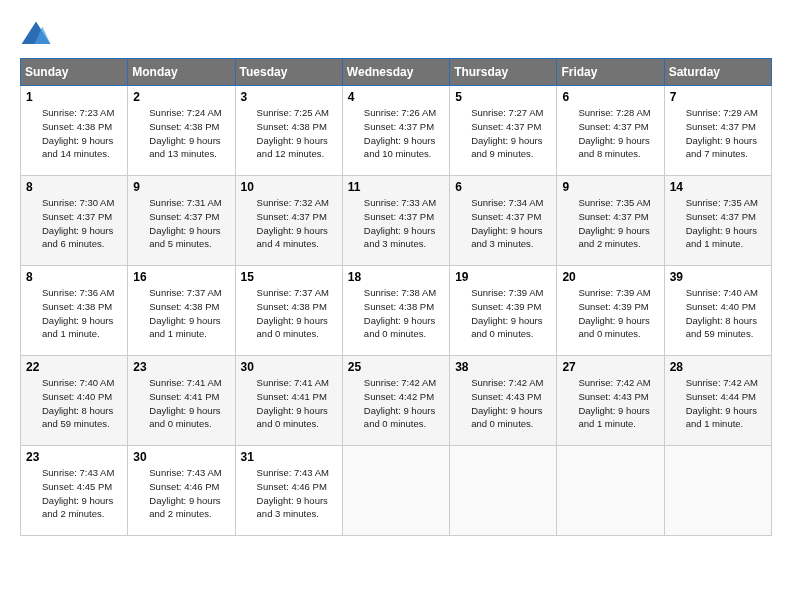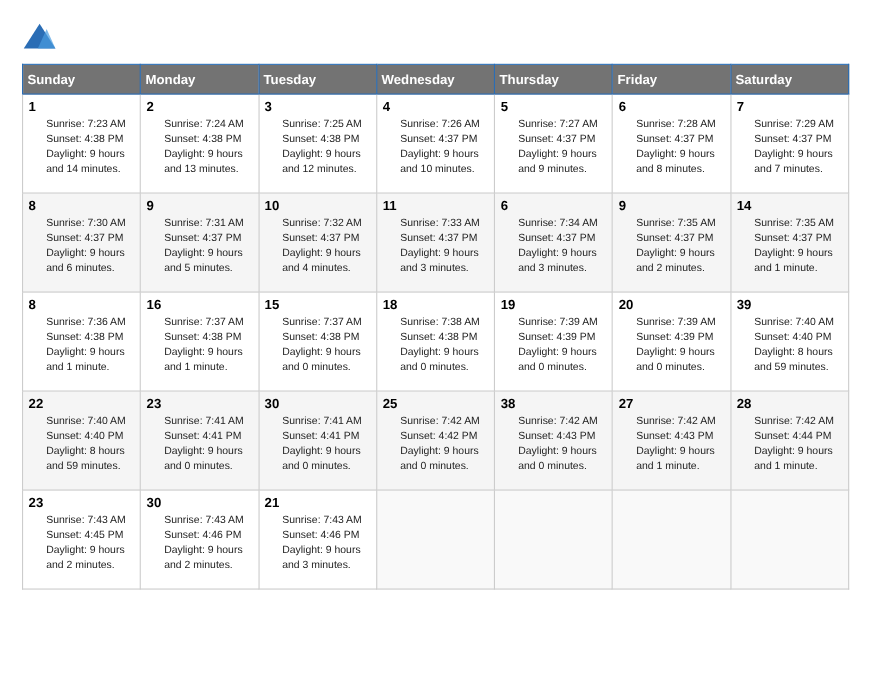--- a/index.html
+++ b/index.html
@@ -363,21 +363,21 @@
       </td>
         <td>
         <span class="day-num">30</span>
         <div class="day-info">
           Sunrise: 7:43 AM<br>
           Sunset: 4:46 PM<br>
           Daylight: 9 hours and 2 minutes.
         </div>
       </td>
         <td>
-        <span class="day-num">21</span>
+        <span class="day-num">31</span>
         <div class="day-info">
           Sunrise: 7:43 AM<br>
           Sunset: 4:46 PM<br>
           Daylight: 9 hours and 3 minutes.
         </div>
       </td>
         <td class="empty-cell"></td>
         <td class="empty-cell"></td>
         <td class="empty-cell"></td>
         <td class="empty-cell"></td>

